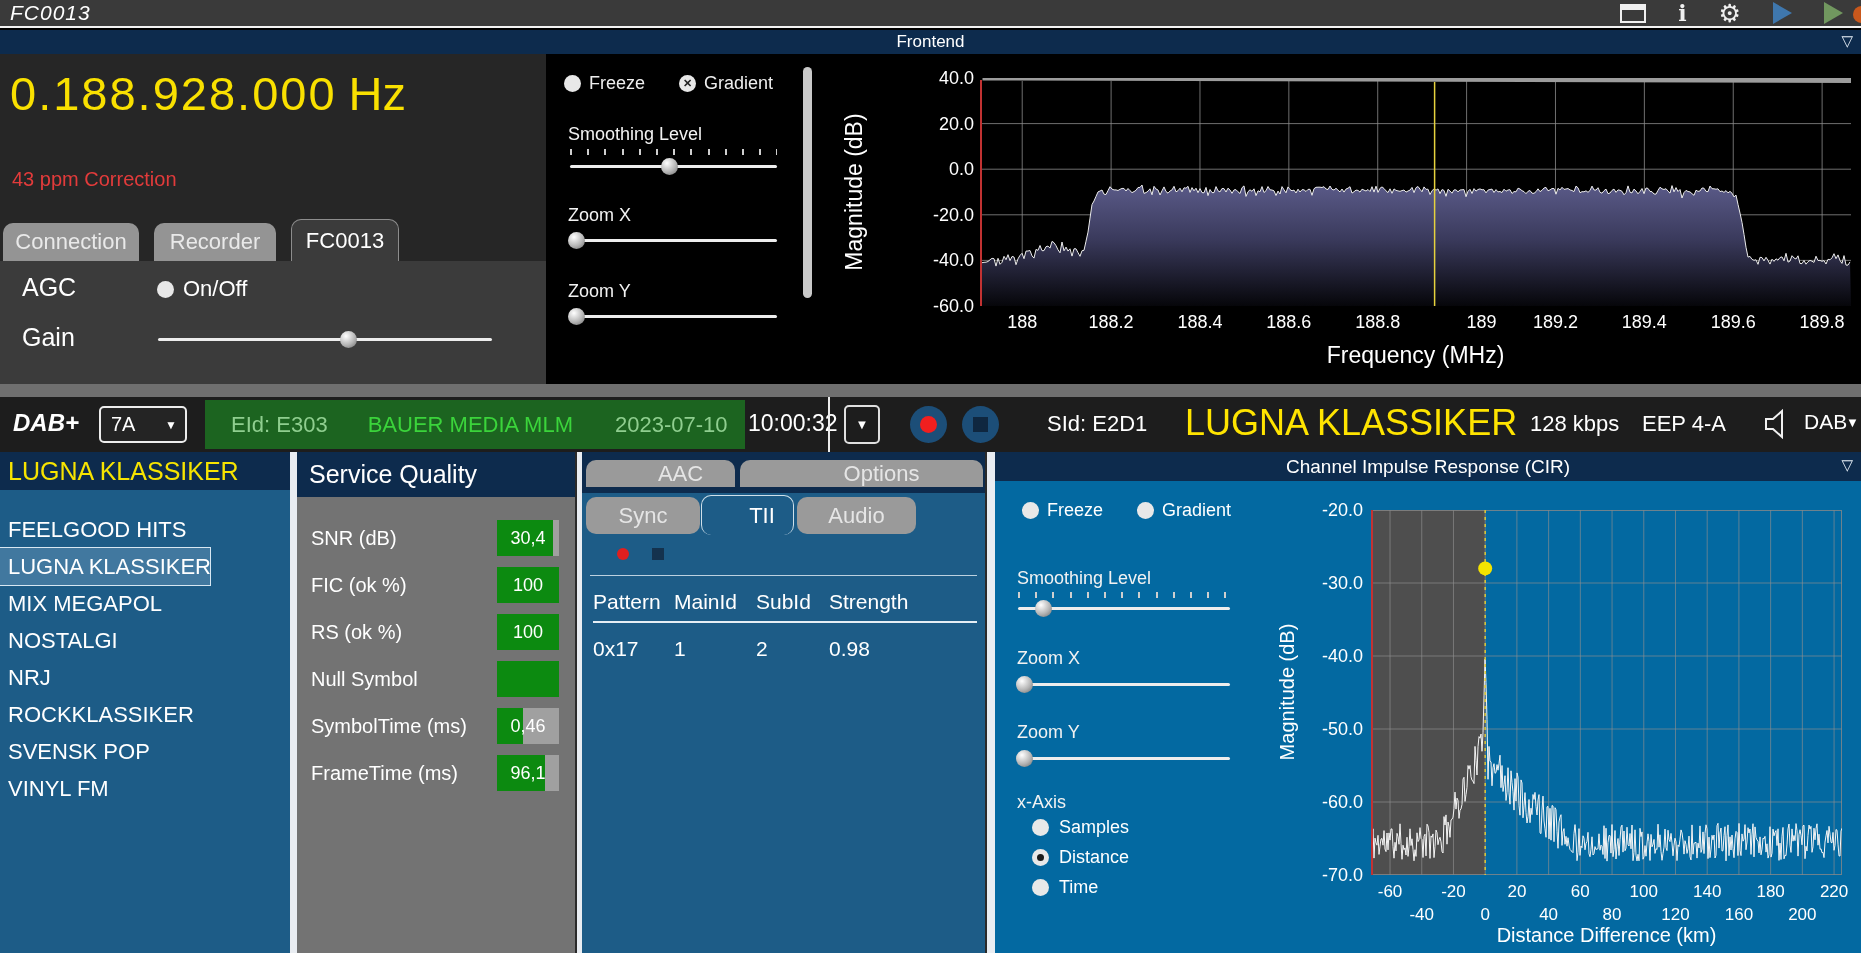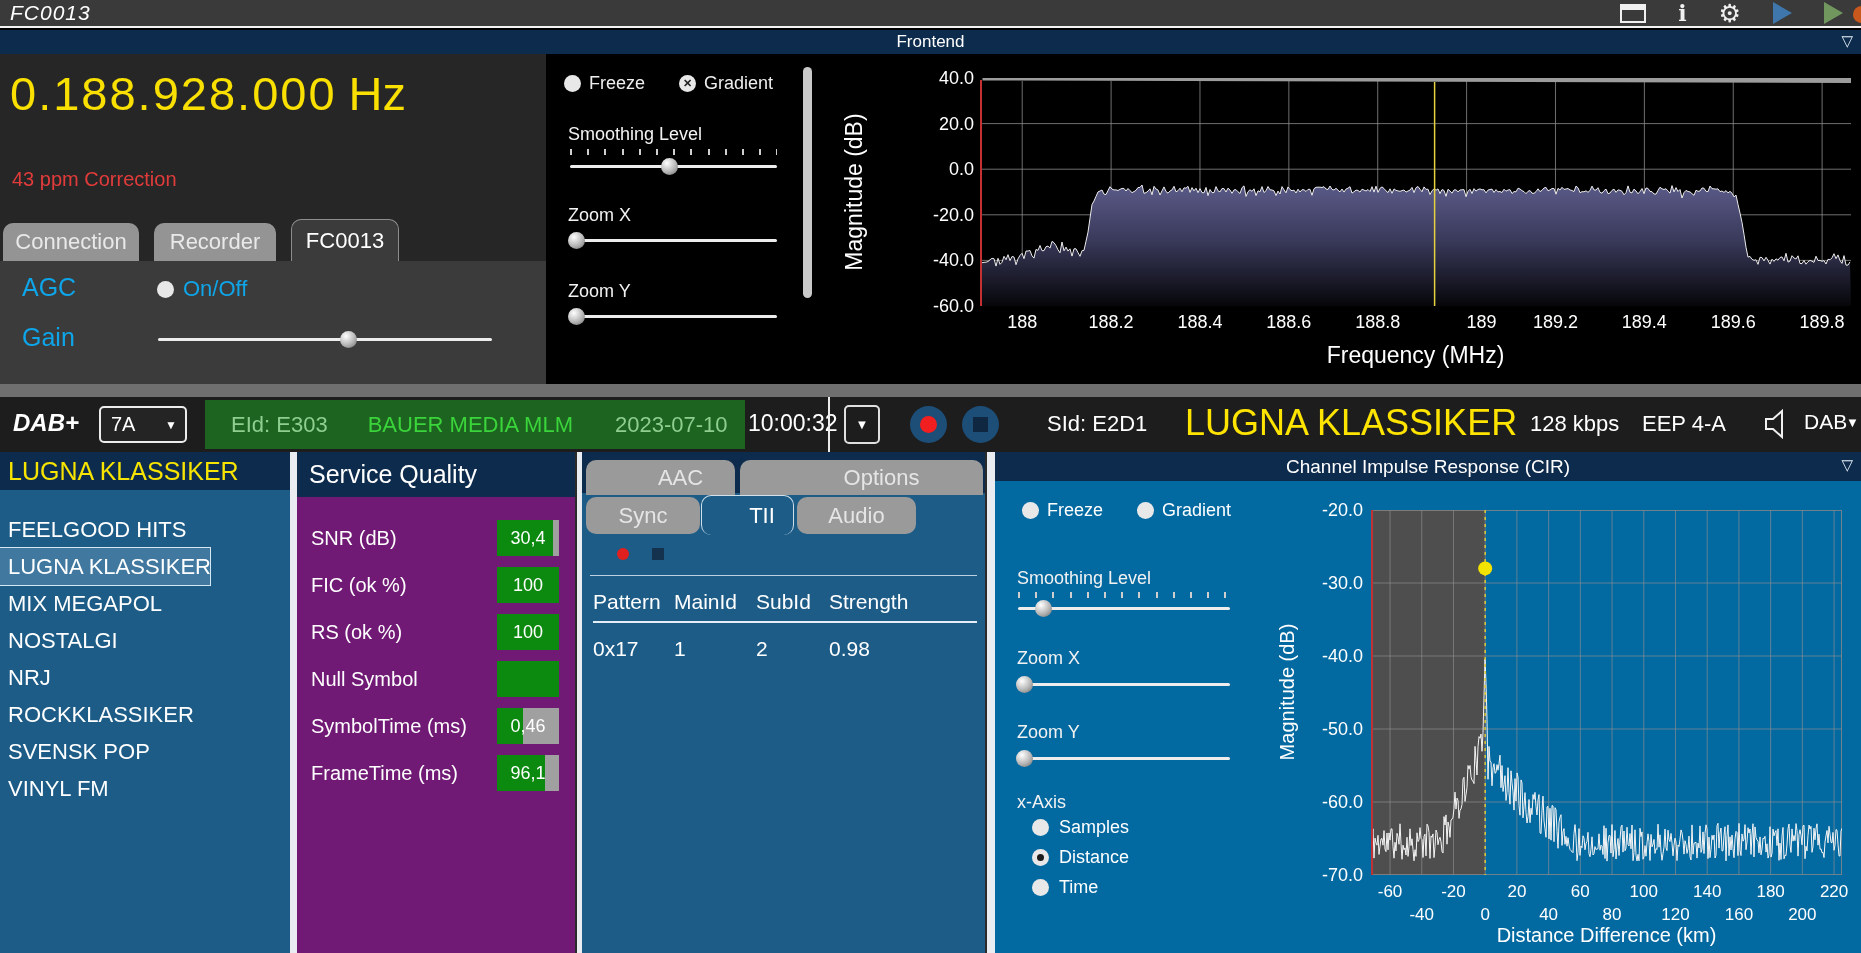--- a/index.html
+++ b/index.html
@@ -29,21 +29,21 @@
   
   .tuner{position:absolute;left:0;top:54px;width:546px;height:330px;background:#262626;}
   .freq{position:absolute;left:10px;top:12px;color:#f9e000;font-size:47px;letter-spacing:2px;white-space:nowrap;}
   .freq .unit{margin-left:12px;letter-spacing:0;}
   .corr{position:absolute;left:12px;top:114px;color:#e23b3b;font-size:20px;}
   .tuner-tabs{position:absolute;left:3px;top:167px;display:flex;align-items:flex-end;height:40px;}
   .ttab{height:38px;background:#949494;color:#e9e9e9;font-size:22px;display:flex;align-items:center;
         justify-content:center;border-radius:10px 10px 0 0;margin-right:15px;}
   .ttab.w1{width:136px;} .ttab.w2{width:122px;} .ttab.w3{width:108px;margin-right:0;}
   .ttab.active{background:#3b3b3b;color:#fff;height:42px;border:1px solid #8d8d8d;border-bottom:none;}
-  .tab-content{position:absolute;left:0;top:207px;width:546px;height:123px;background:#3b3b3b;color:#0ea5e9;text-align:right;}
+  .tab-content{position:absolute;left:0;top:207px;width:546px;height:123px;background:#3b3b3b;color:#ffffff;text-align:right;}
   .agc-label{position:absolute;left:22px;top:12px;font-size:25px;}
   .radio{display:inline-block;width:17px;height:17px;border-radius:50%;background:#e8e8e8;position:relative;flex:none;}
   .radio.on.dot-style::after{content:"";position:absolute;left:5px;top:5px;width:7px;height:7px;border-radius:50%;background:#1b1b1b;}
   .radio.on.x-style::after{content:"\2715";position:absolute;left:0;top:0;width:17px;height:17px;
         display:flex;align-items:center;justify-content:center;color:#222;font-size:11px;font-weight:bold;}
   .agc-radio{position:absolute;left:157px;top:20px;}
   .onoff{position:absolute;left:183px;top:15px;font-size:22px;}
   .gain-label{position:absolute;left:22px;top:62px;font-size:25px;}
   .slider{position:absolute;height:17px;}
   .slider .track{position:absolute;left:0;right:0;top:7px;height:3px;background:#ededed;border-radius:2px;}
@@ -100,35 +100,35 @@
   .stations{position:absolute;left:0;top:452px;width:290px;height:501px;background:#1d5c87;}
   .st-head{height:38px;background:#0d2b4d;color:#f7e400;font-size:25px;display:flex;align-items:center;padding-left:8px;white-space:nowrap;}
   .st-list{padding-top:21px;}
   .st-item{height:37px;line-height:37px;padding-left:8px;font-size:22px;color:#fff;white-space:nowrap;}
   .st-item.selected{background:#41789f;outline:1px solid #d7e7f2;width:210px;}
   .vdiv{position:absolute;top:452px;height:501px;background:#e9edf2;}
   .div1{left:290px;width:7px;}
   .div2{left:575px;width:7px;border-left:2px solid #2a2a2a;}
   .div3{left:985px;width:10px;border-left:2px solid #2a2a2a;}
 
-  .sq{position:absolute;left:297px;top:452px;width:278px;height:501px;background:#701a75;color:#fff;}
+  .sq{position:absolute;left:297px;top:452px;width:278px;height:501px;background:#737373;color:#fff;}
   .sq-head{height:45px;background:#0d2b4d;font-size:25px;display:flex;align-items:center;padding-left:12px;}
   .sq-rows{display:flex;flex-direction:column;padding-top:23px;gap:11px;}
   .sq-row{display:flex;align-items:center;height:36px;}
   .sq-label{flex:1;padding-left:14px;font-size:20px;white-space:nowrap;}
   .sq-bar{position:relative;width:62px;height:36px;margin-right:16px;background:#a0a0a0;flex:none;}
   .sq-bar .fill{position:absolute;left:0;top:0;bottom:0;background:#0c8a10;}
   .sq-bar .val{position:relative;display:flex;align-items:center;justify-content:center;height:100%;
                font-size:18px;color:#fff;z-index:1;}
 
   .detail{position:absolute;left:582px;top:452px;width:403px;height:501px;background:#1d5c87;color:#fff;}
   .det-navy{position:absolute;left:0;top:0;width:403px;height:41px;background:#0d2b4d;}
   .otab,.itab{position:absolute;background:#9a9a9a;color:#e5e5e5;border-radius:10px 10px 0 0;
               display:flex;align-items:center;justify-content:center;font-size:22px;}
-  .otab{top:8px;height:35px;padding-left:40px;}
+  .otab{top:8px;height:27px;padding-left:40px;}
   .otab.aac{left:4px;width:149px;} .otab.options{left:158px;width:243px;}
   .itab{top:45px;height:37px;border-radius:10px;}
   .itab.sync{left:4px;width:114px;} .itab.tii{left:119px;width:93px;} .itab.audio{left:215px;width:119px;}
   .itab.active{background:#1d5c87;color:#fff;border:1px solid #cfe0ea;border-bottom:none;top:43px;height:40px;padding-left:29px;}
   .ind-dot{position:absolute;left:35px;top:96px;width:12px;height:12px;border-radius:50%;background:#e01f1f;}
   .ind-sq{position:absolute;left:70px;top:96px;width:12px;height:12px;background:#14324e;}
   .det-hr{position:absolute;left:8px;right:8px;top:123px;height:1px;background:rgba(216,229,240,.85);}
   .tii-table{position:absolute;left:11px;top:138px;right:8px;font-size:21px;}
   .tt-head,.tt-row{display:grid;grid-template-columns:81px 82px 73px auto;}
   .tt-head{padding-bottom:7px;border-bottom:2px solid #e6eef5;}

